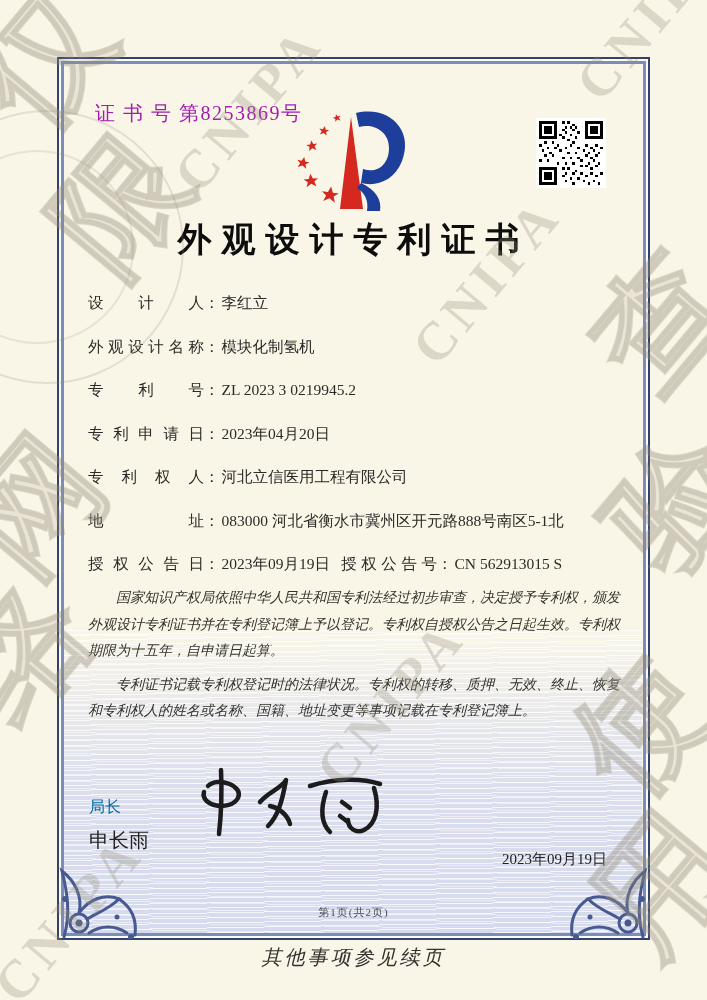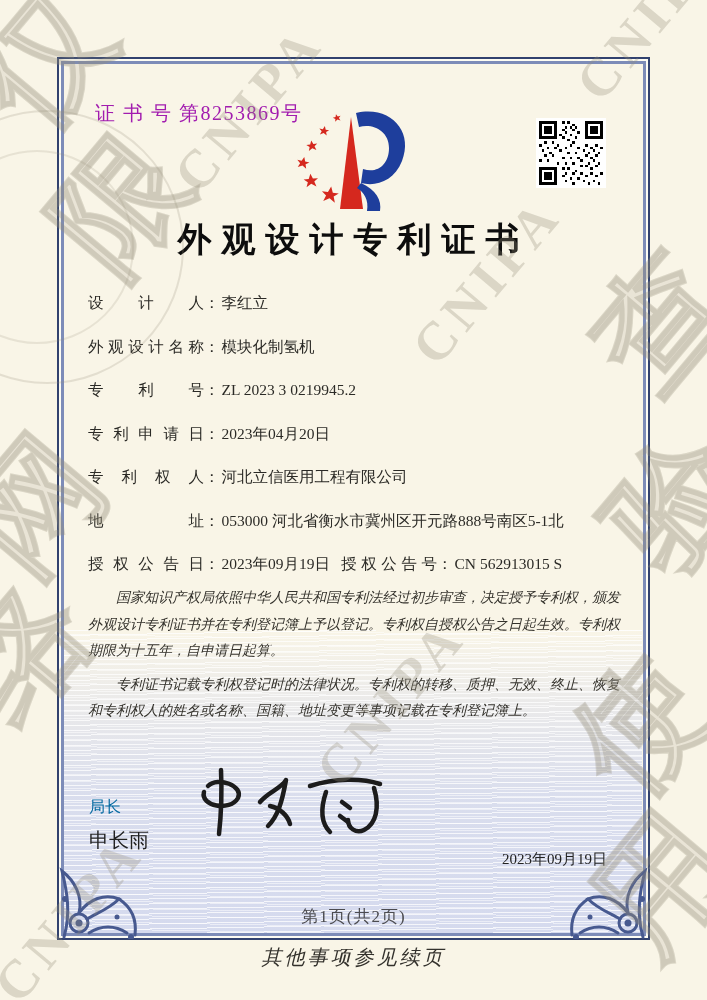--- a/index.html
+++ b/index.html
@@ -50,21 +50,21 @@
   .paras{
     position:absolute;left:88px;top:585px;width:532px;z-index:4;
     font-size:14px;line-height:26.5px;text-align:justify;font-style:italic;color:#34322c;
   }
   .paras p{margin:0 0 7px 0;text-indent:2em;}
   
   .sig-title{position:absolute;left:89px;top:797px;font-size:16px;z-index:4;color:#0369a1;}
   .sig-name{position:absolute;left:89px;top:827px;font-size:20px;z-index:4;color:#222;}
   .sig-script{position:absolute;left:190px;top:762px;z-index:4;}
   .issue-date{position:absolute;right:100px;top:850px;font-size:15px;z-index:4;color:#222;}
-  .page-no{position:absolute;left:0;top:905px;width:100%;text-align:center;font-size:17px;color:#4c4c50;z-index:4;letter-spacing:1px;}
+  .page-no{position:absolute;left:0;top:905px;width:100%;text-align:center;font-size:11px;color:#4c4c50;z-index:4;letter-spacing:1px;}
   .footer-note{position:absolute;left:0;top:944px;width:100%;text-align:center;font-size:20px;font-style:italic;letter-spacing:3px;color:#33312c;z-index:4;}
   
   .wm{position:absolute;z-index:6;pointer-events:none;font-weight:bold;transform:rotate(-50deg);
       font-family:"Liberation Serif","DejaVu Serif",serif;}
   .wm-cjk{font-size:128px;color:rgba(150,142,124,0.16);-webkit-text-stroke:2px rgba(150,142,124,0.30);}
   .wm-lat{font-size:54px;letter-spacing:6px;color:rgba(150,142,124,0.30);}
   .wm0{left:-18px;top:-28px;}
   .wm1{left:58px;top:118px;}
   .wm2{left:150px;top:78px;}
   .wm3{left:388px;top:250px;}
@@ -177,21 +177,21 @@
   <div class="row">
     <span class="lab">专利号</span><span class="colon">：</span><span class="val">ZL 2023 3 0219945.2</span>
   </div>
   <div class="row">
     <span class="lab">专利申请日</span><span class="colon">：</span><span class="val">2023年04月20日</span>
   </div>
   <div class="row">
     <span class="lab">专利权人</span><span class="colon">：</span><span class="val">河北立信医用工程有限公司</span>
   </div>
   <div class="row">
-    <span class="lab">地址</span><span class="colon">：</span><span class="val">053000 河北省衡水市冀州区开元路888号南区5-1北</span>
+    <span class="lab">地址</span><span class="colon">：</span><span class="val">083000 河北省衡水市冀州区开元路888号南区5-1北</span>
   </div>
   <div class="row row-grant">
     <span class="g1">
       <span class="lab">授权公告日</span><span class="colon">：</span><span class="val">2023年09月19日</span>
     </span>
     <span class="g2">
       <span class="lab2">授权公告号</span><span class="colon">：</span><span class="val">CN 562913015 S</span>
     </span>
   </div>
 </div>

